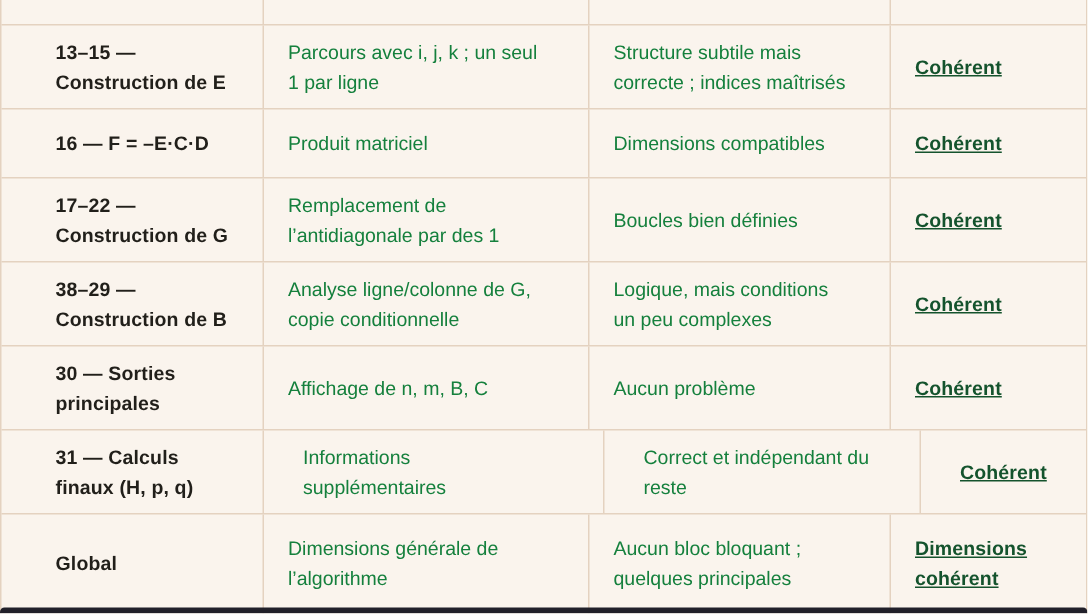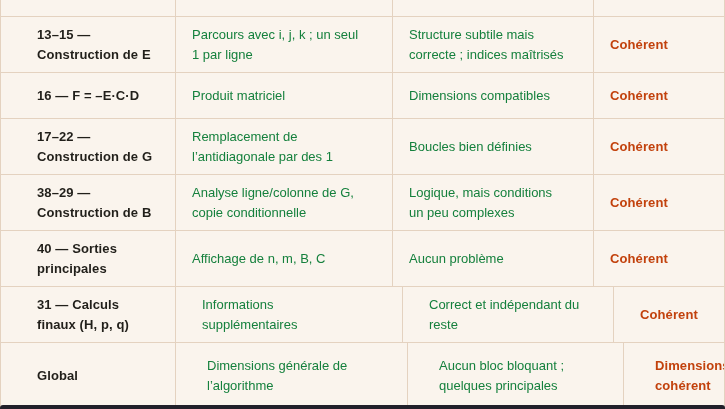--- a/index.html
+++ b/index.html
@@ -35,35 +35,35 @@
   .row + .row {
     border-top: 1px solid #e4d2c0;
   }
   .r0 { height: 16px; }
   .r1 { height: 56px; }
   .r2 { height: 46px; }
   .r3 { height: 56px; }
   .r4 { height: 56px; }
   .r5 { height: 56px; }
   .r6 { height: 56px; gap: 10px; }
-  .r7 { height: 67px; gap: 15px; }
+  .r7 { height: 67px; }
   .cell {
     box-sizing: border-box;
     display: flex;
     align-items: center;
     padding: 6px 14px 6px 16px;
     font-size: 13px;
     line-height: 20px;
     color: #15803d;
     overflow: hidden;
   }
   .cell .txt { white-space: pre-line; }
   .c1, .c2, .c3 { border-right: 1px solid #e4d2c0; }
   .c1 { padding-left: 20px; font-weight: 700; color: #211f1a; letter-spacing: 0.1px; }
-  .c4 { font-weight: 700; color: #c2410c; letter-spacing: 0.1px; }
+  .c4 { font-weight: 700; color: #14532d; letter-spacing: 0.1px; text-decoration: underline; }
   .bottom-bar {
     position: absolute;
     left: 0;
     bottom: 0;
     width: 725px;
     height: 4px;
     background: #21202a;
     border-radius: 3px 3px 0 0;
   }
 </style>
@@ -143,21 +143,21 @@
           <span class="txt">Logique, mais conditions
 un peu complexes</span>
         </div>
       <div class="cell c4">
           <span class="txt">Cohérent</span>
         </div>
     </div>
 
     <div class="row r5">
       <div class="cell c1">
-          <span class="txt">40 — Sorties
+          <span class="txt">30 — Sorties
 principales</span>
         </div>
       <div class="cell c2">
           <span class="txt">Affichage de n, m, B, C</span>
         </div>
       <div class="cell c3">
           <span class="txt">Aucun problème</span>
         </div>
       <div class="cell c4">
           <span class="txt">Cohérent</span>

